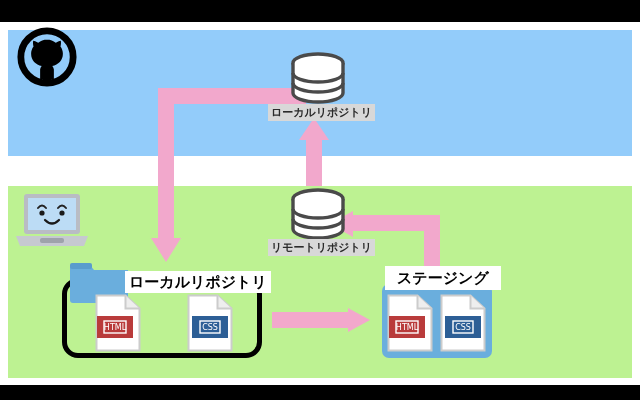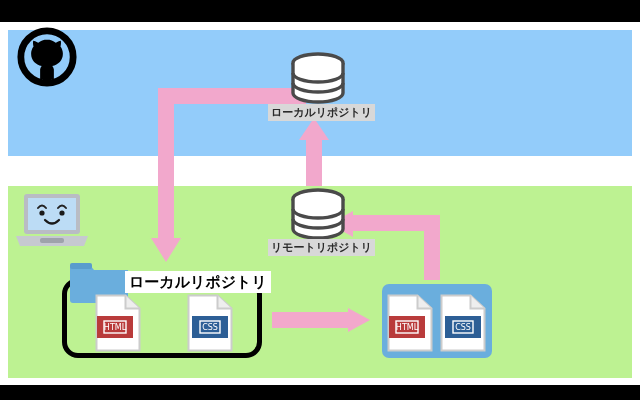--- a/index.html
+++ b/index.html
@@ -158,20 +158,21 @@
   </svg>
   <svg class="file" id="f-css-w" viewBox="0 0 46 58">
     <path d="M1.5 1.5 h29 l14 13 v42 h-43 z" fill="#fff" stroke="#ccc" stroke-width="2"></path>
     <path d="M30.5 1.5 v13 h14" fill="#eee" stroke="#ccc" stroke-width="2"></path>
     <rect x="5" y="22" width="36" height="22" fill="#2d5f96"></rect>
     <rect x="13" y="27" width="20" height="12" fill="none" stroke="#fff" stroke-width="1.4"></rect>
     <text x="23" y="36" font-size="8" fill="#fff" text-anchor="middle" font-family="DejaVu Sans, sans-serif">CSS</text>
   </svg>
 
   <div id="stagebox"></div>
+  <div class="lbl" id="lbl-stage">ステージング</div>
 
   <svg class="file" id="f-html-s" viewBox="0 0 46 58">
     <path d="M1.5 1.5 h29 l14 13 v42 h-43 z" fill="#fff" stroke="#ccc" stroke-width="2"></path>
     <path d="M30.5 1.5 v13 h14" fill="#eee" stroke="#ccc" stroke-width="2"></path>
     <rect x="2" y="22" width="36" height="22" fill="#b93b3b"></rect>
     <rect x="9" y="27" width="22" height="12" fill="none" stroke="#fff" stroke-width="1.4"></rect>
     <text x="20" y="36" font-size="8" fill="#fff" text-anchor="middle" font-family="DejaVu Sans, sans-serif">HTML</text>
   </svg>
   <svg class="file" id="f-css-s" viewBox="0 0 46 58">
     <path d="M1.5 1.5 h29 l14 13 v42 h-43 z" fill="#fff" stroke="#ccc" stroke-width="2"></path>

